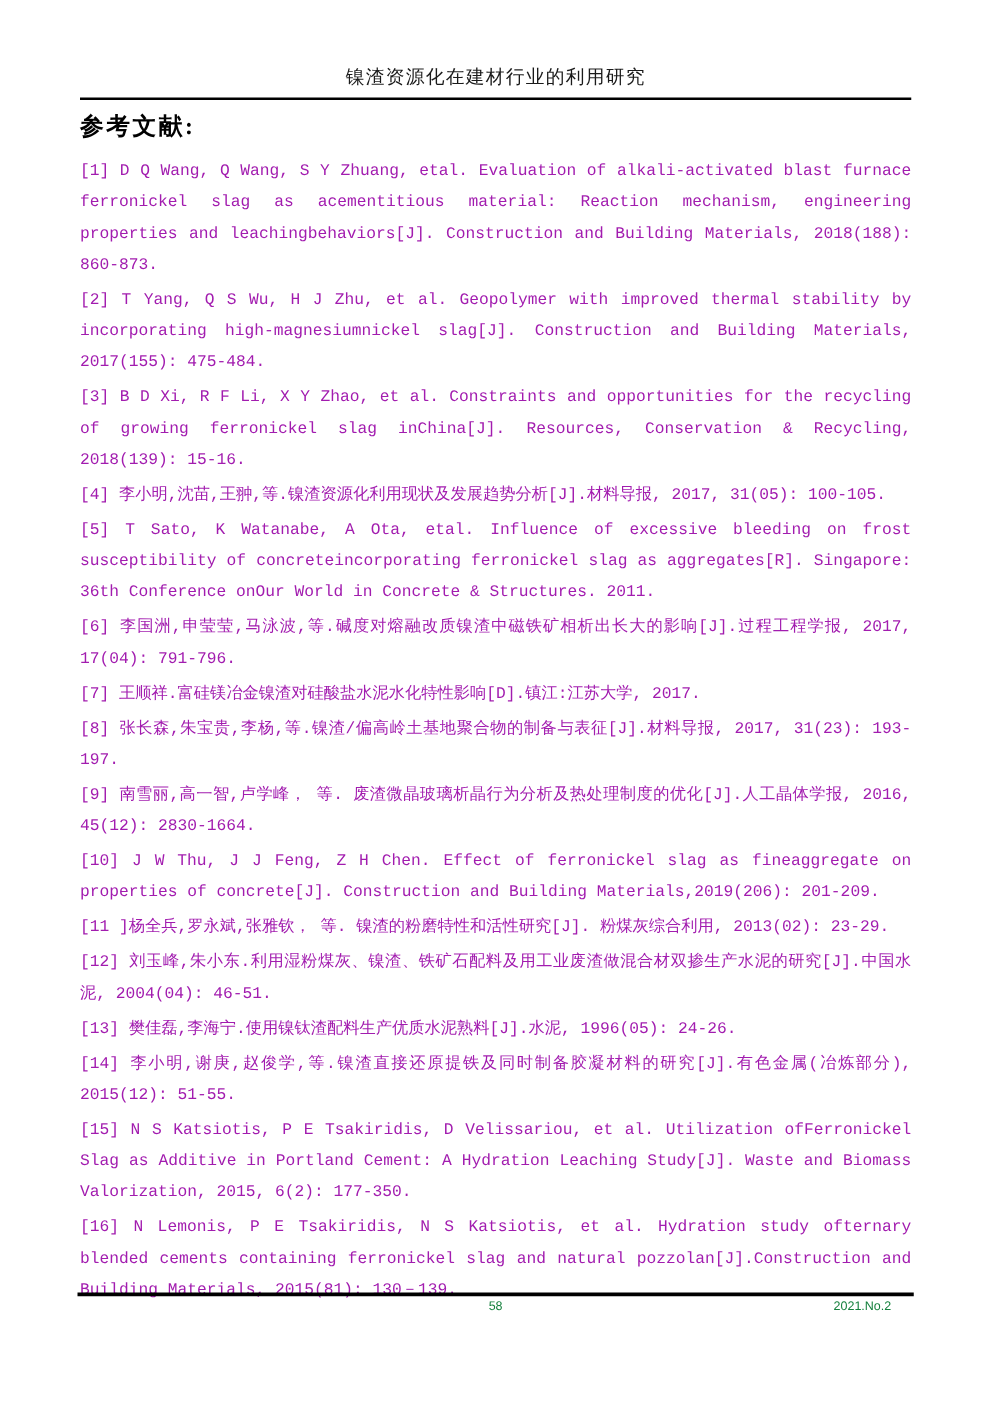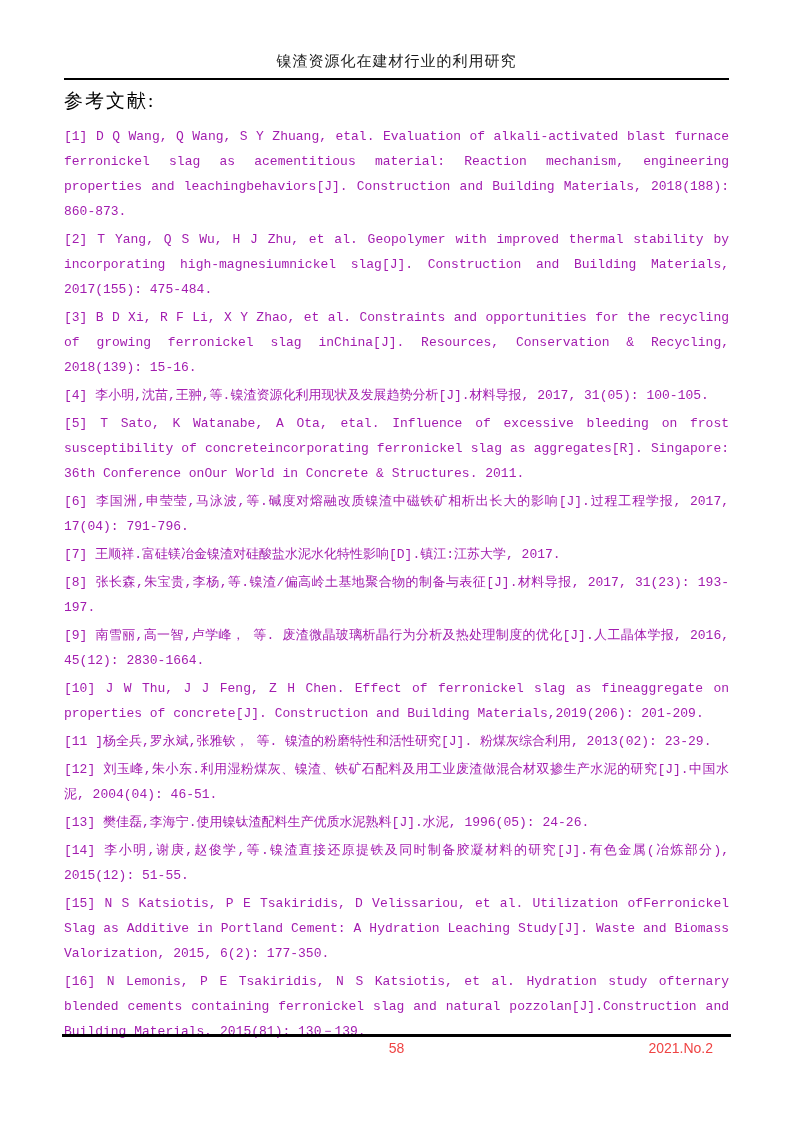--- a/index.html
+++ b/index.html
@@ -27,21 +27,21 @@
   .page-title {
     text-align: center;
     font-size: 15px;
     letter-spacing: 1px;
     color: #1a1a1a;
     font-family: "Liberation Serif", "DejaVu Serif", serif;
   }
   .section-heading {
     margin: 8px 0 10px 0;
     font-size: 19px;
-    font-weight: normal;
+    font-weight: bold;
     color: #000000;
     font-family: "Liberation Serif", "DejaVu Serif", serif;
     letter-spacing: 2px;
   }
   .references p {
     margin: 3px 0;
     font-size: 13px;
     line-height: 25px;
     text-align: justify;
     text-justify: inter-word;
@@ -49,22 +49,22 @@
     color: #a21caf;
   }
   .page-footer {
     position: absolute;
     left: 62px;
     right: 62px;
     bottom: 56px;
     border-top: 3px solid #000000;
     padding-top: 3px;
     font-family: "Liberation Sans", "DejaVu Sans", sans-serif;
-    font-size: 14px;
-    color: #ef4444;
+    font-size: 10px;
+    color: #15803d;
   }
   .footer-row {
     position: relative;
     height: 18px;
   }
   .footer-page-number {
     position: absolute;
     left: 0;
     right: 0;
     text-align: center;

